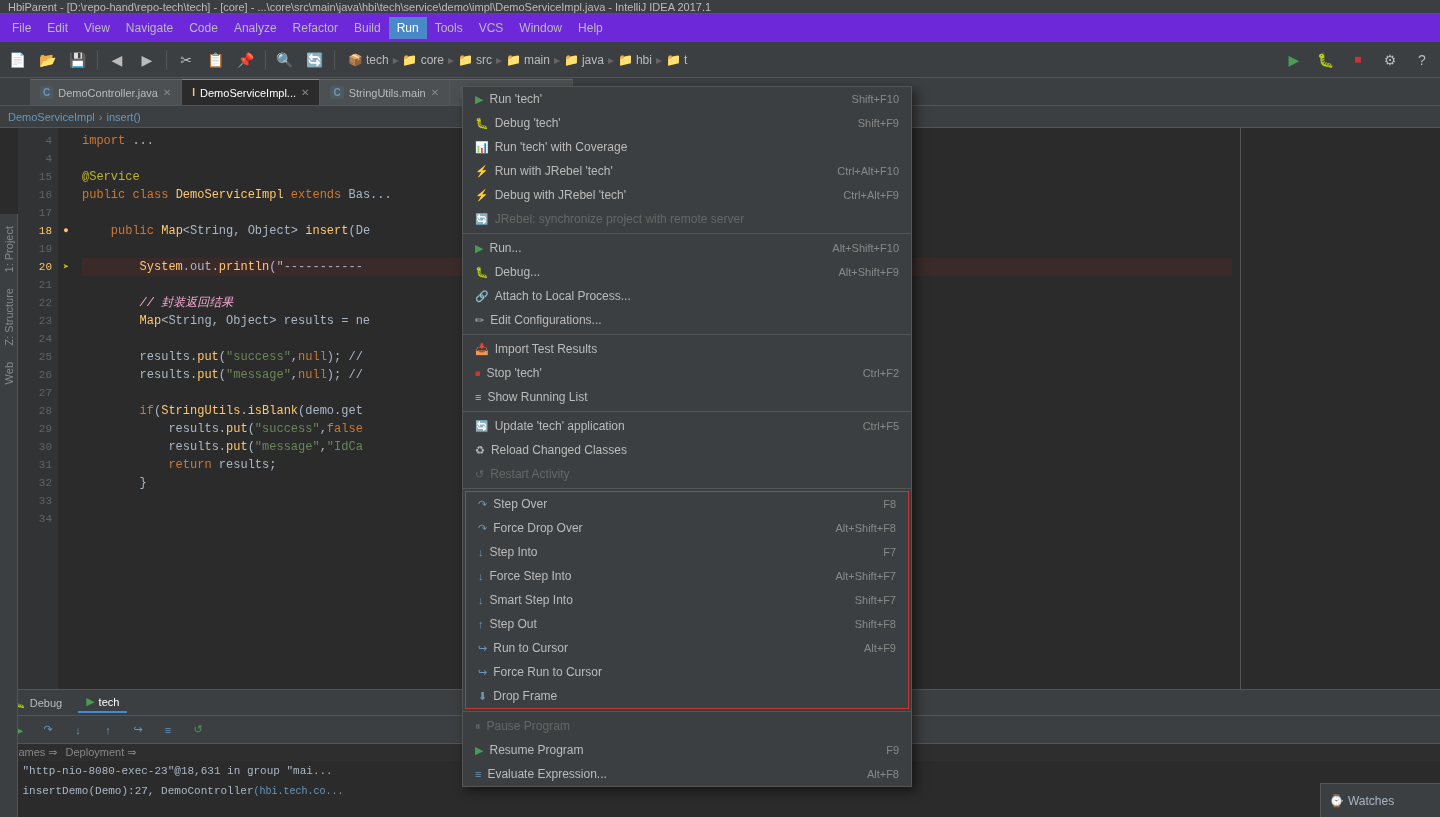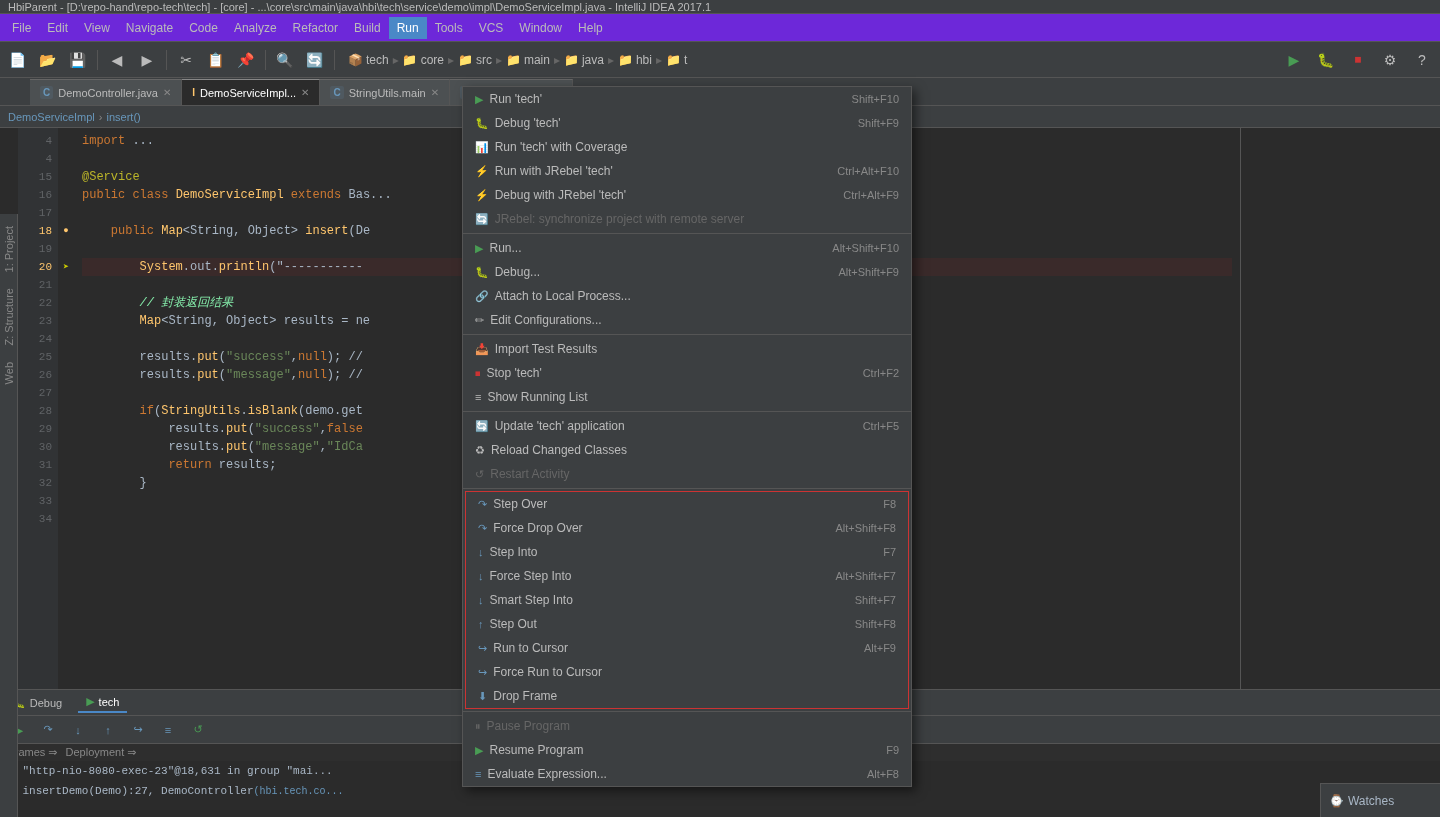--- a/index.html
+++ b/index.html
@@ -158,21 +158,21 @@
       line-height: 18px;
       overflow: hidden;
     }
 
     .code-line { display: flex; align-items: center; min-height: 18px; }
     .code-line.highlighted { background: #3a2a2a; }
     .kw { color: #cc7832; }
     .str { color: #6a8759; }
     .cls { color: #ffc66d; }
     .fn { color: #ffc66d; }
-    .cm { color: #86efac; font-style: italic; }
+    .cm { color: #f9a8d4; font-style: italic; }
     .annot { color: #bbb529; }
     .var { color: #a9b7c6; }
 
     
     #right-panel {
       width: 200px;
       background: #2b2b2b;
       border-left: 1px solid #555;
     }
 

